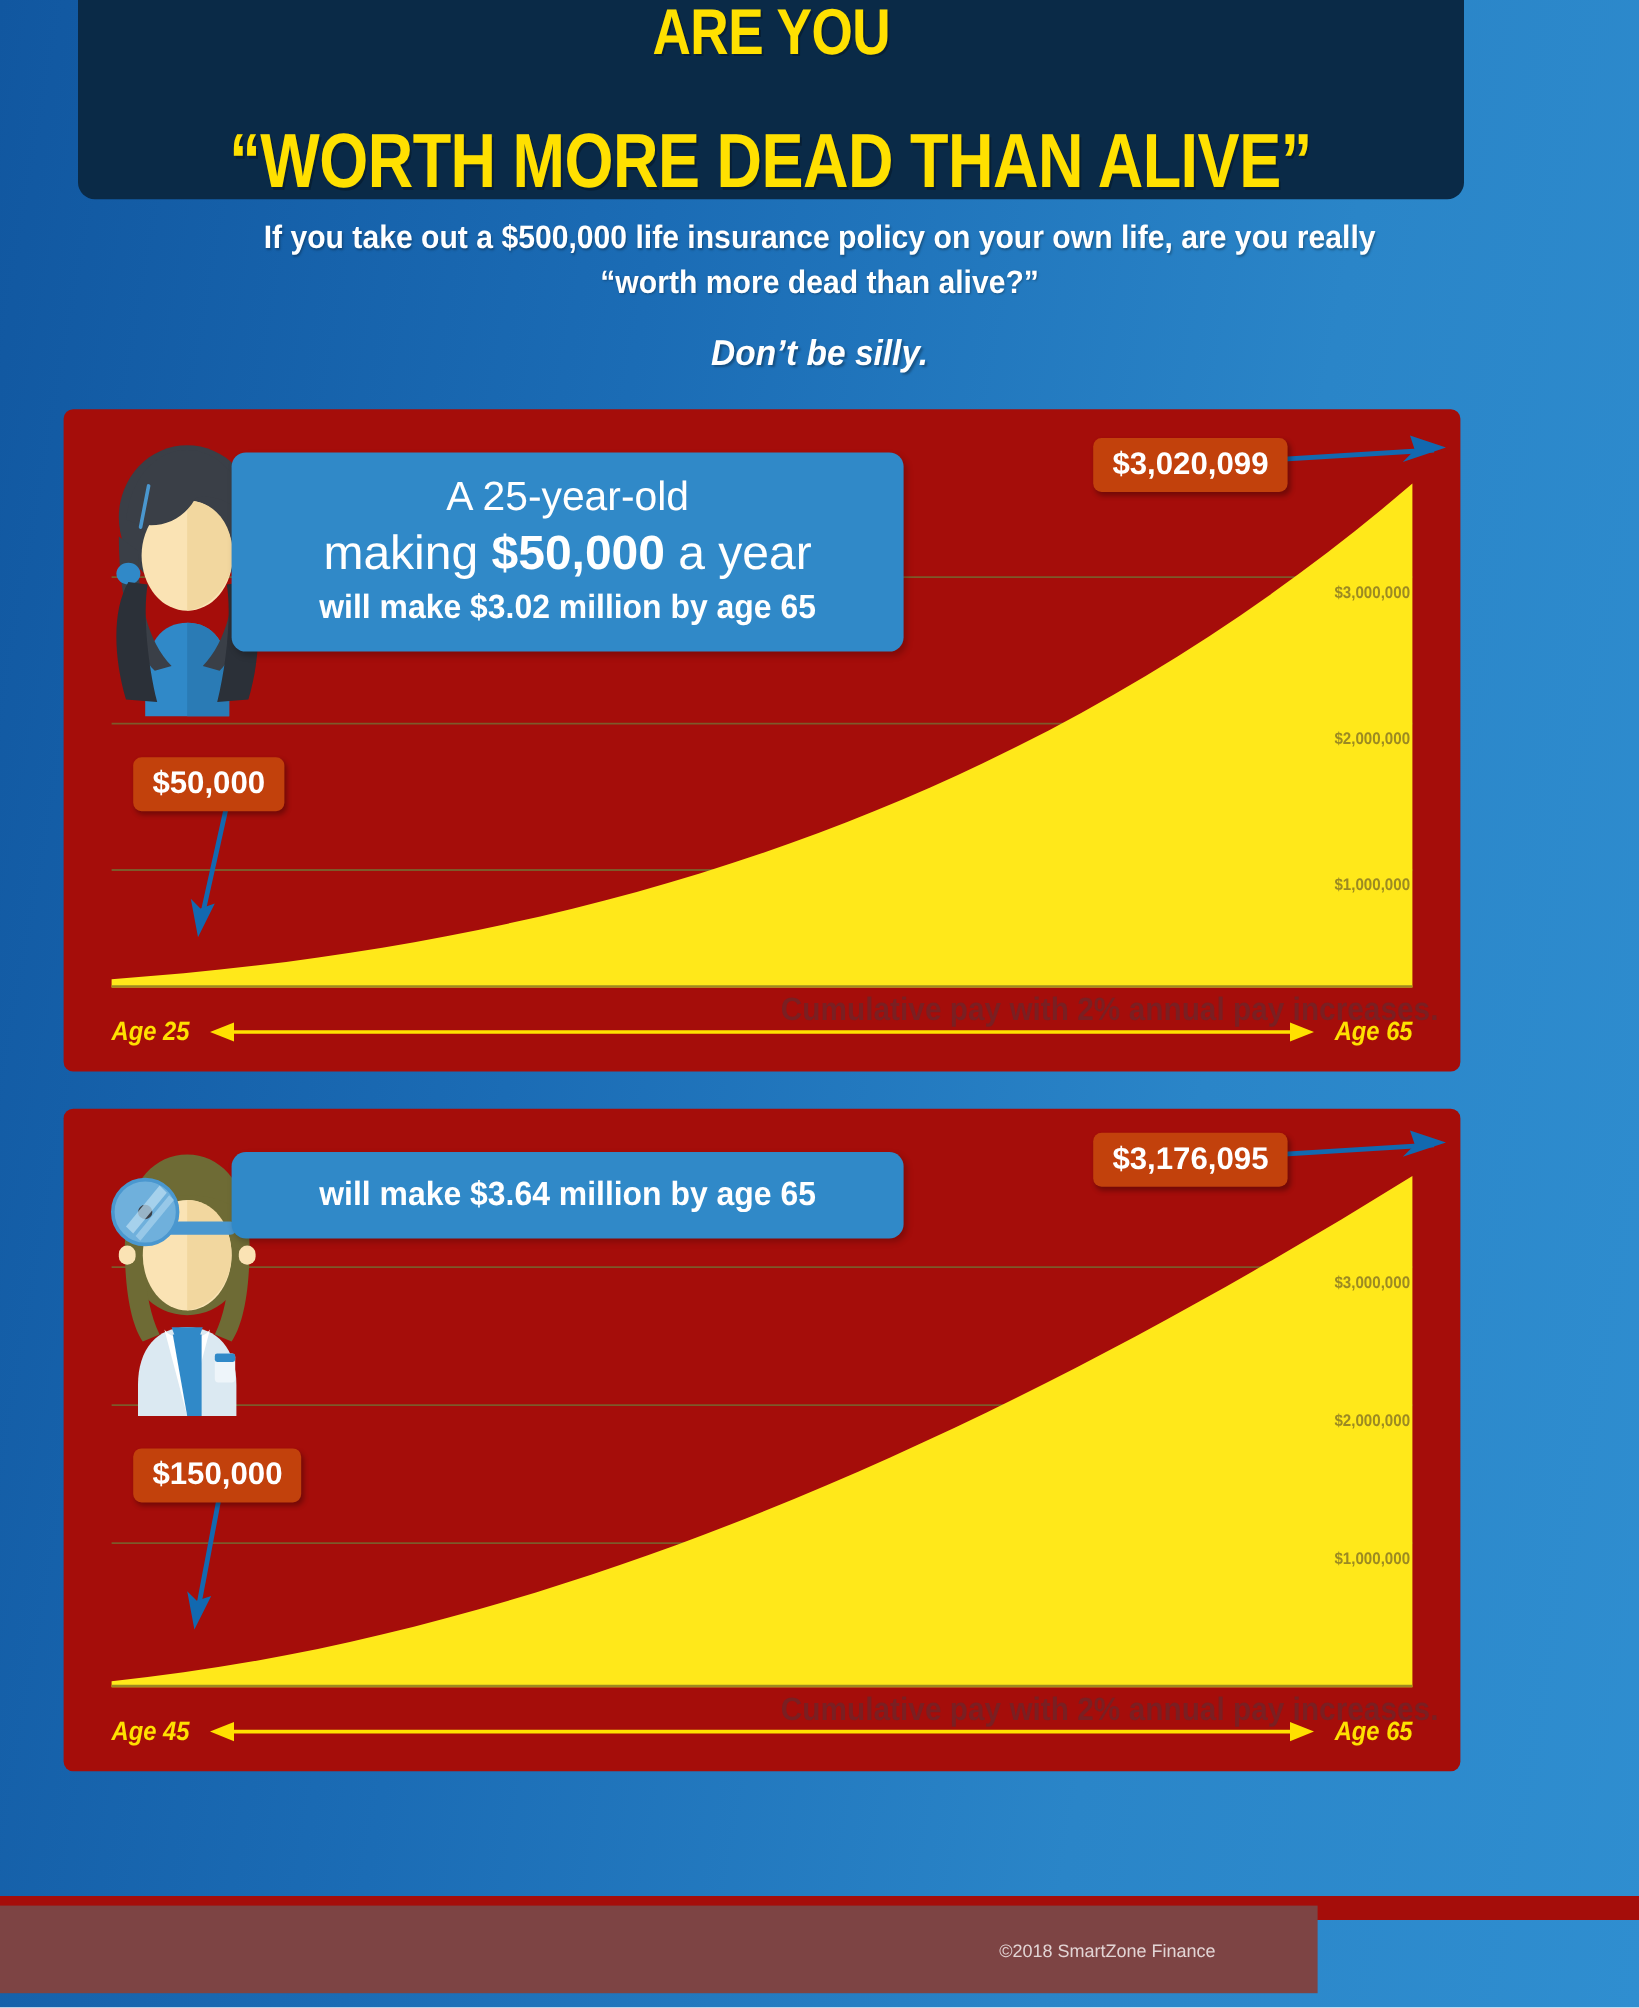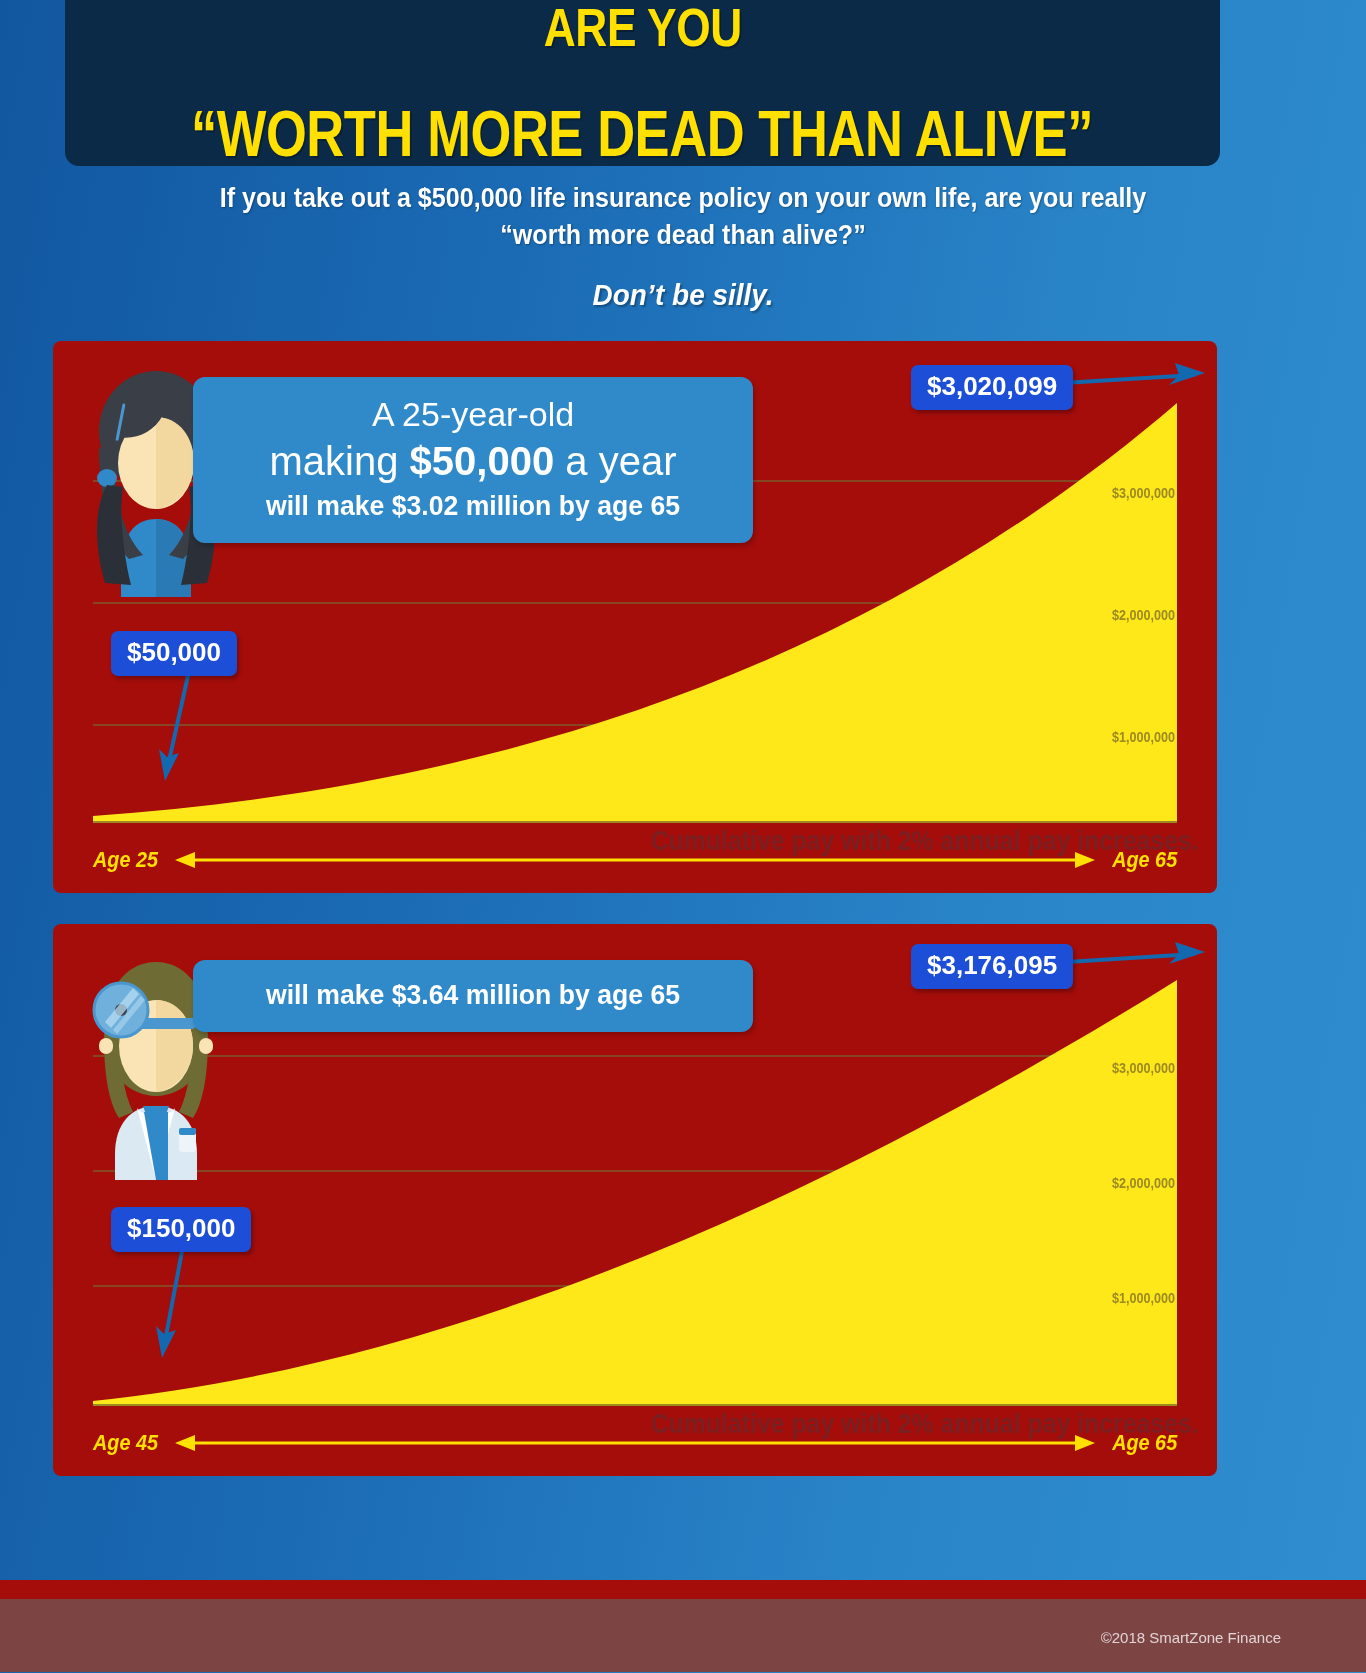--- a/index.html
+++ b/index.html
@@ -142,21 +142,21 @@
   .callout .l2 b { font-weight: bold; }
   .callout .l3 {
     font-family: "Liberation Sans Narrow", "Liberation Sans", sans-serif;
     font-size: 28px; font-weight: bold; line-height: 38px;
     transform: scaleX(0.95);
   }
 
   
   .badge {
     position: absolute;
-    background: #1d4ed8;
+    background: #c2410c;
     color: #ffffff;
     border-radius: 7px;
     padding: 6px 16px 8px;
     font-family: "Liberation Sans", sans-serif;
     font-weight: bold;
     font-size: 26px;
     white-space: nowrap;
     box-shadow: 2px 3px 4px rgba(0,0,0,0.3);
     z-index: 6;
   }
@@ -193,21 +193,21 @@
   .age-line { position: absolute; left: 82px; right: 82px; top: 0; height: 30px; }
 
   
   .footer-red {
     position: absolute;
     left: 0; bottom: 73px; width: 1366px; height: 20px;
     background: #a50d0a;
   }
   .footer-band {
     position: absolute;
-    left: 0; bottom: 1px; width: 1366px; height: 73px;
+    left: 0; bottom: 12px; width: 1098px; height: 73px;
     background: #7d4444;
   }
   .footer-text {
     position: absolute;
     right: 85px; bottom: 26px;
     color: #e2d4d4;
     font-family: "Liberation Sans", sans-serif;
     font-size: 15px;
   }
 </style>

